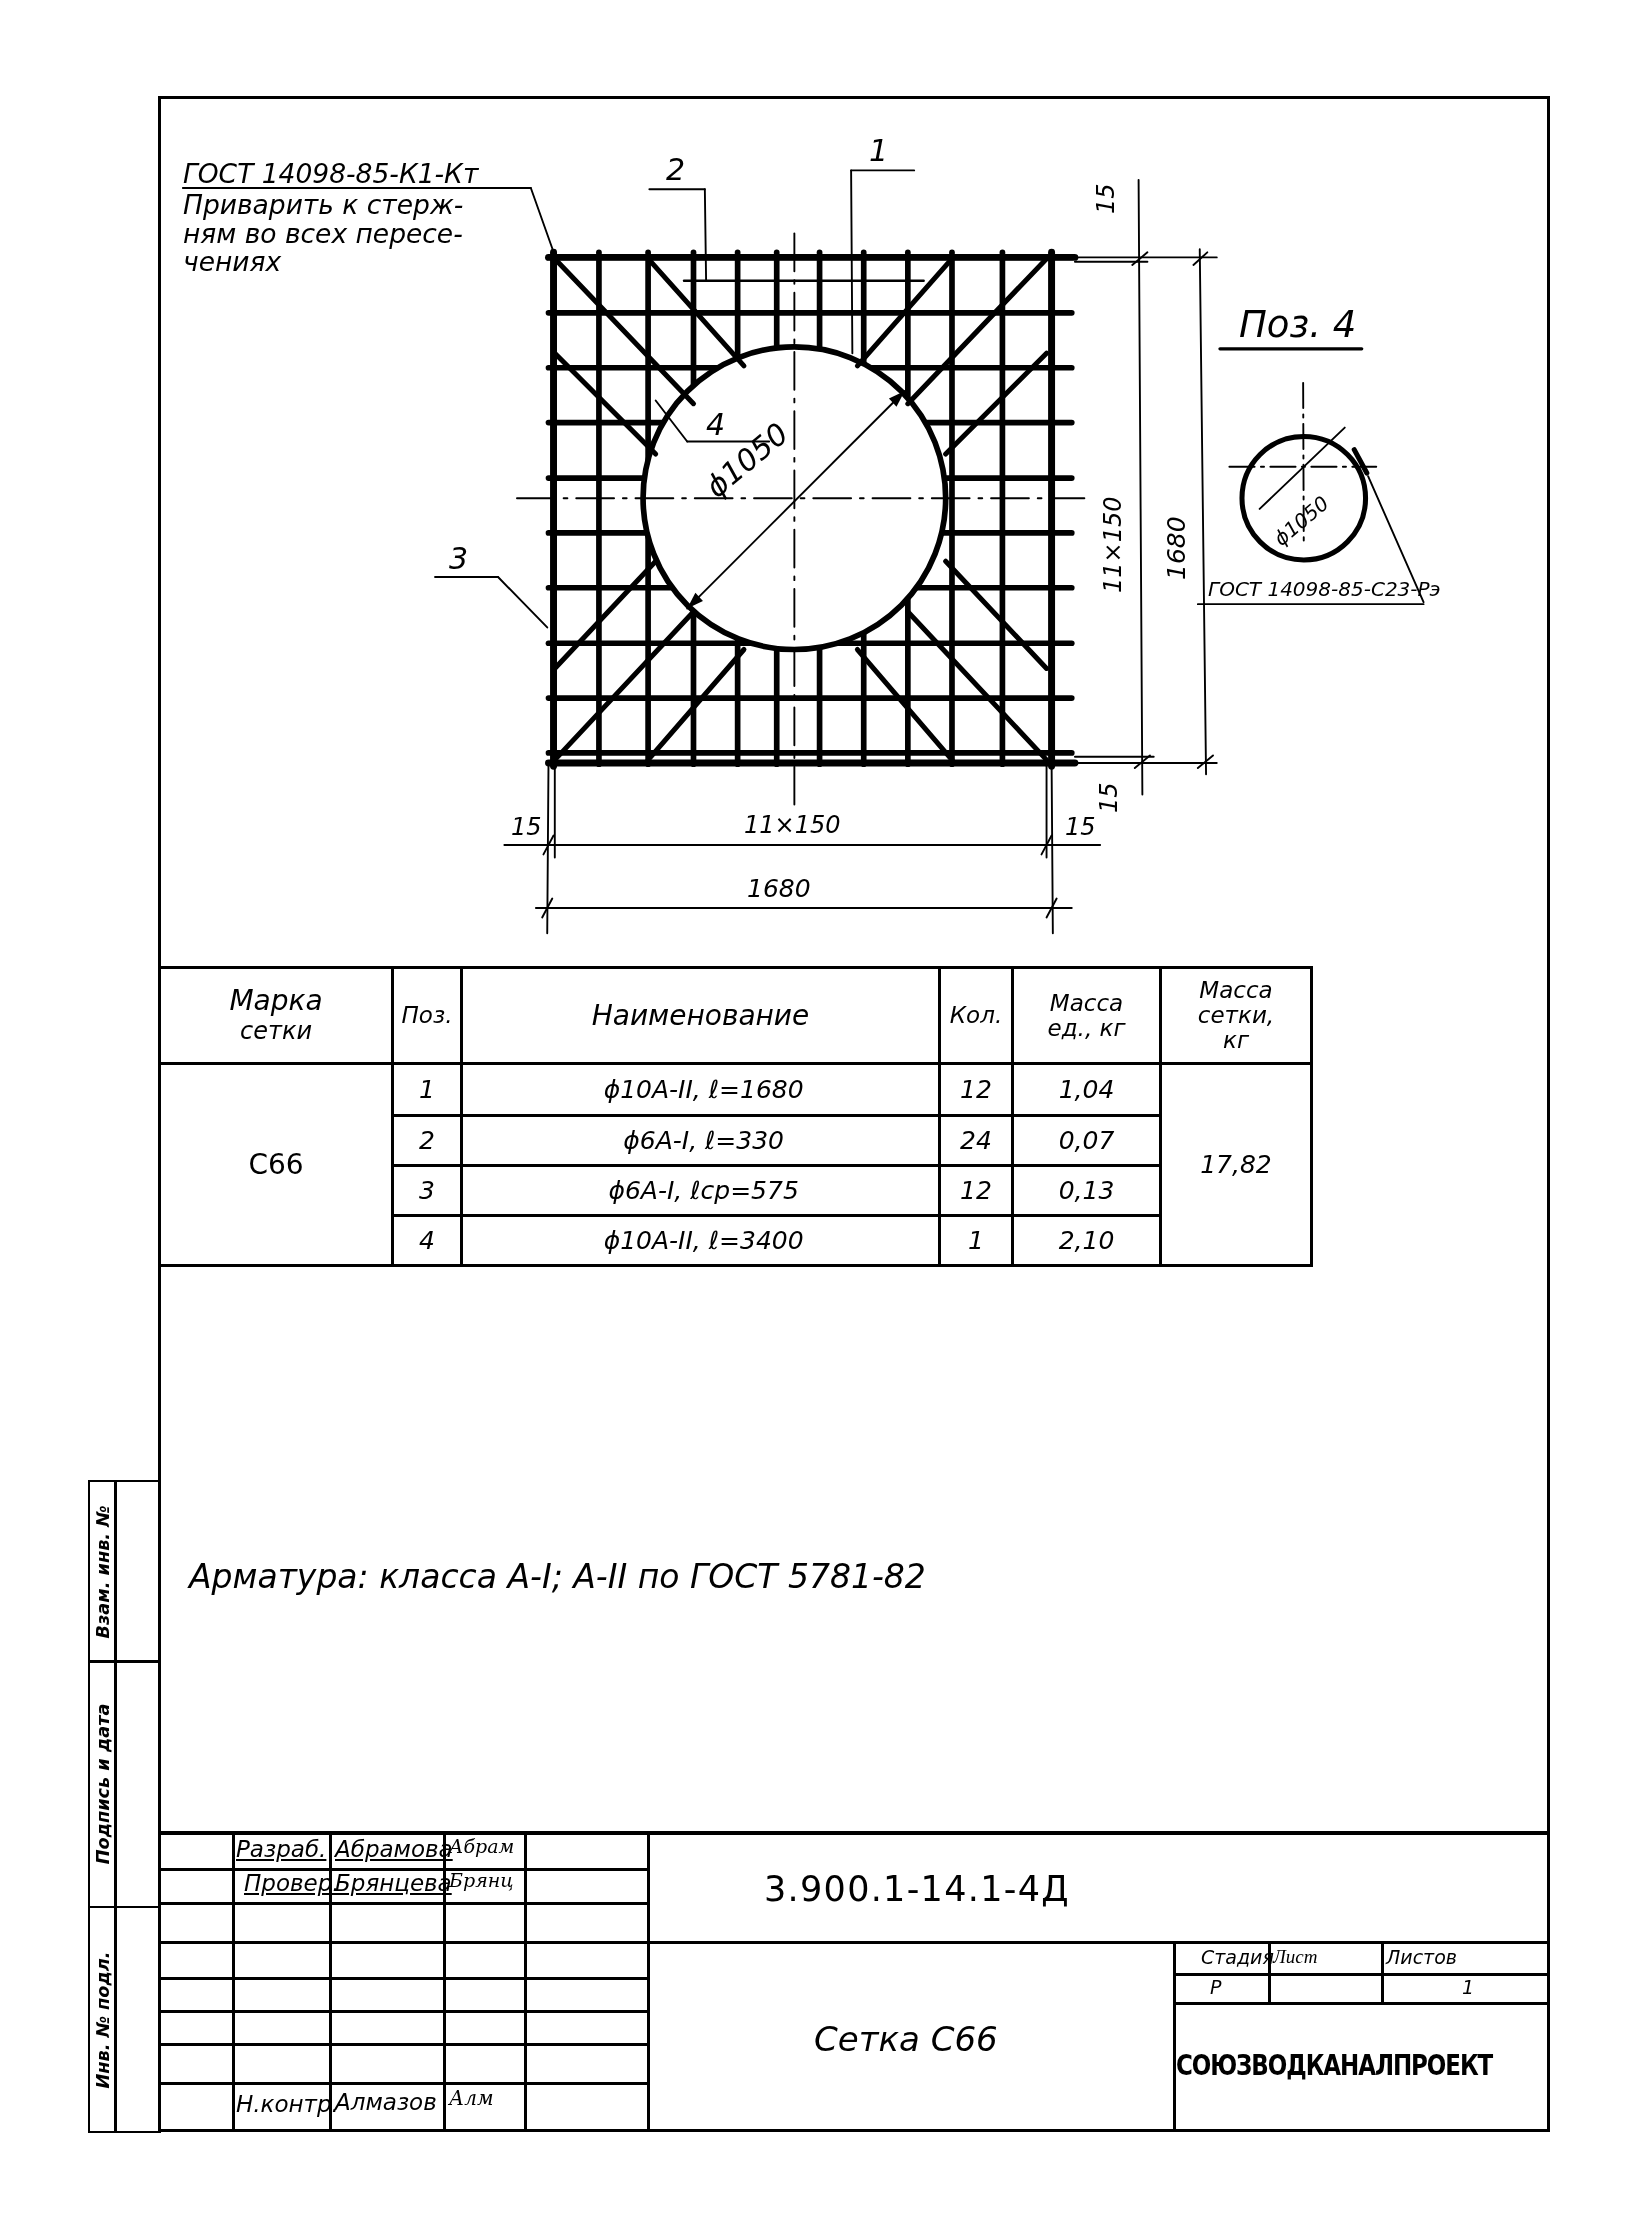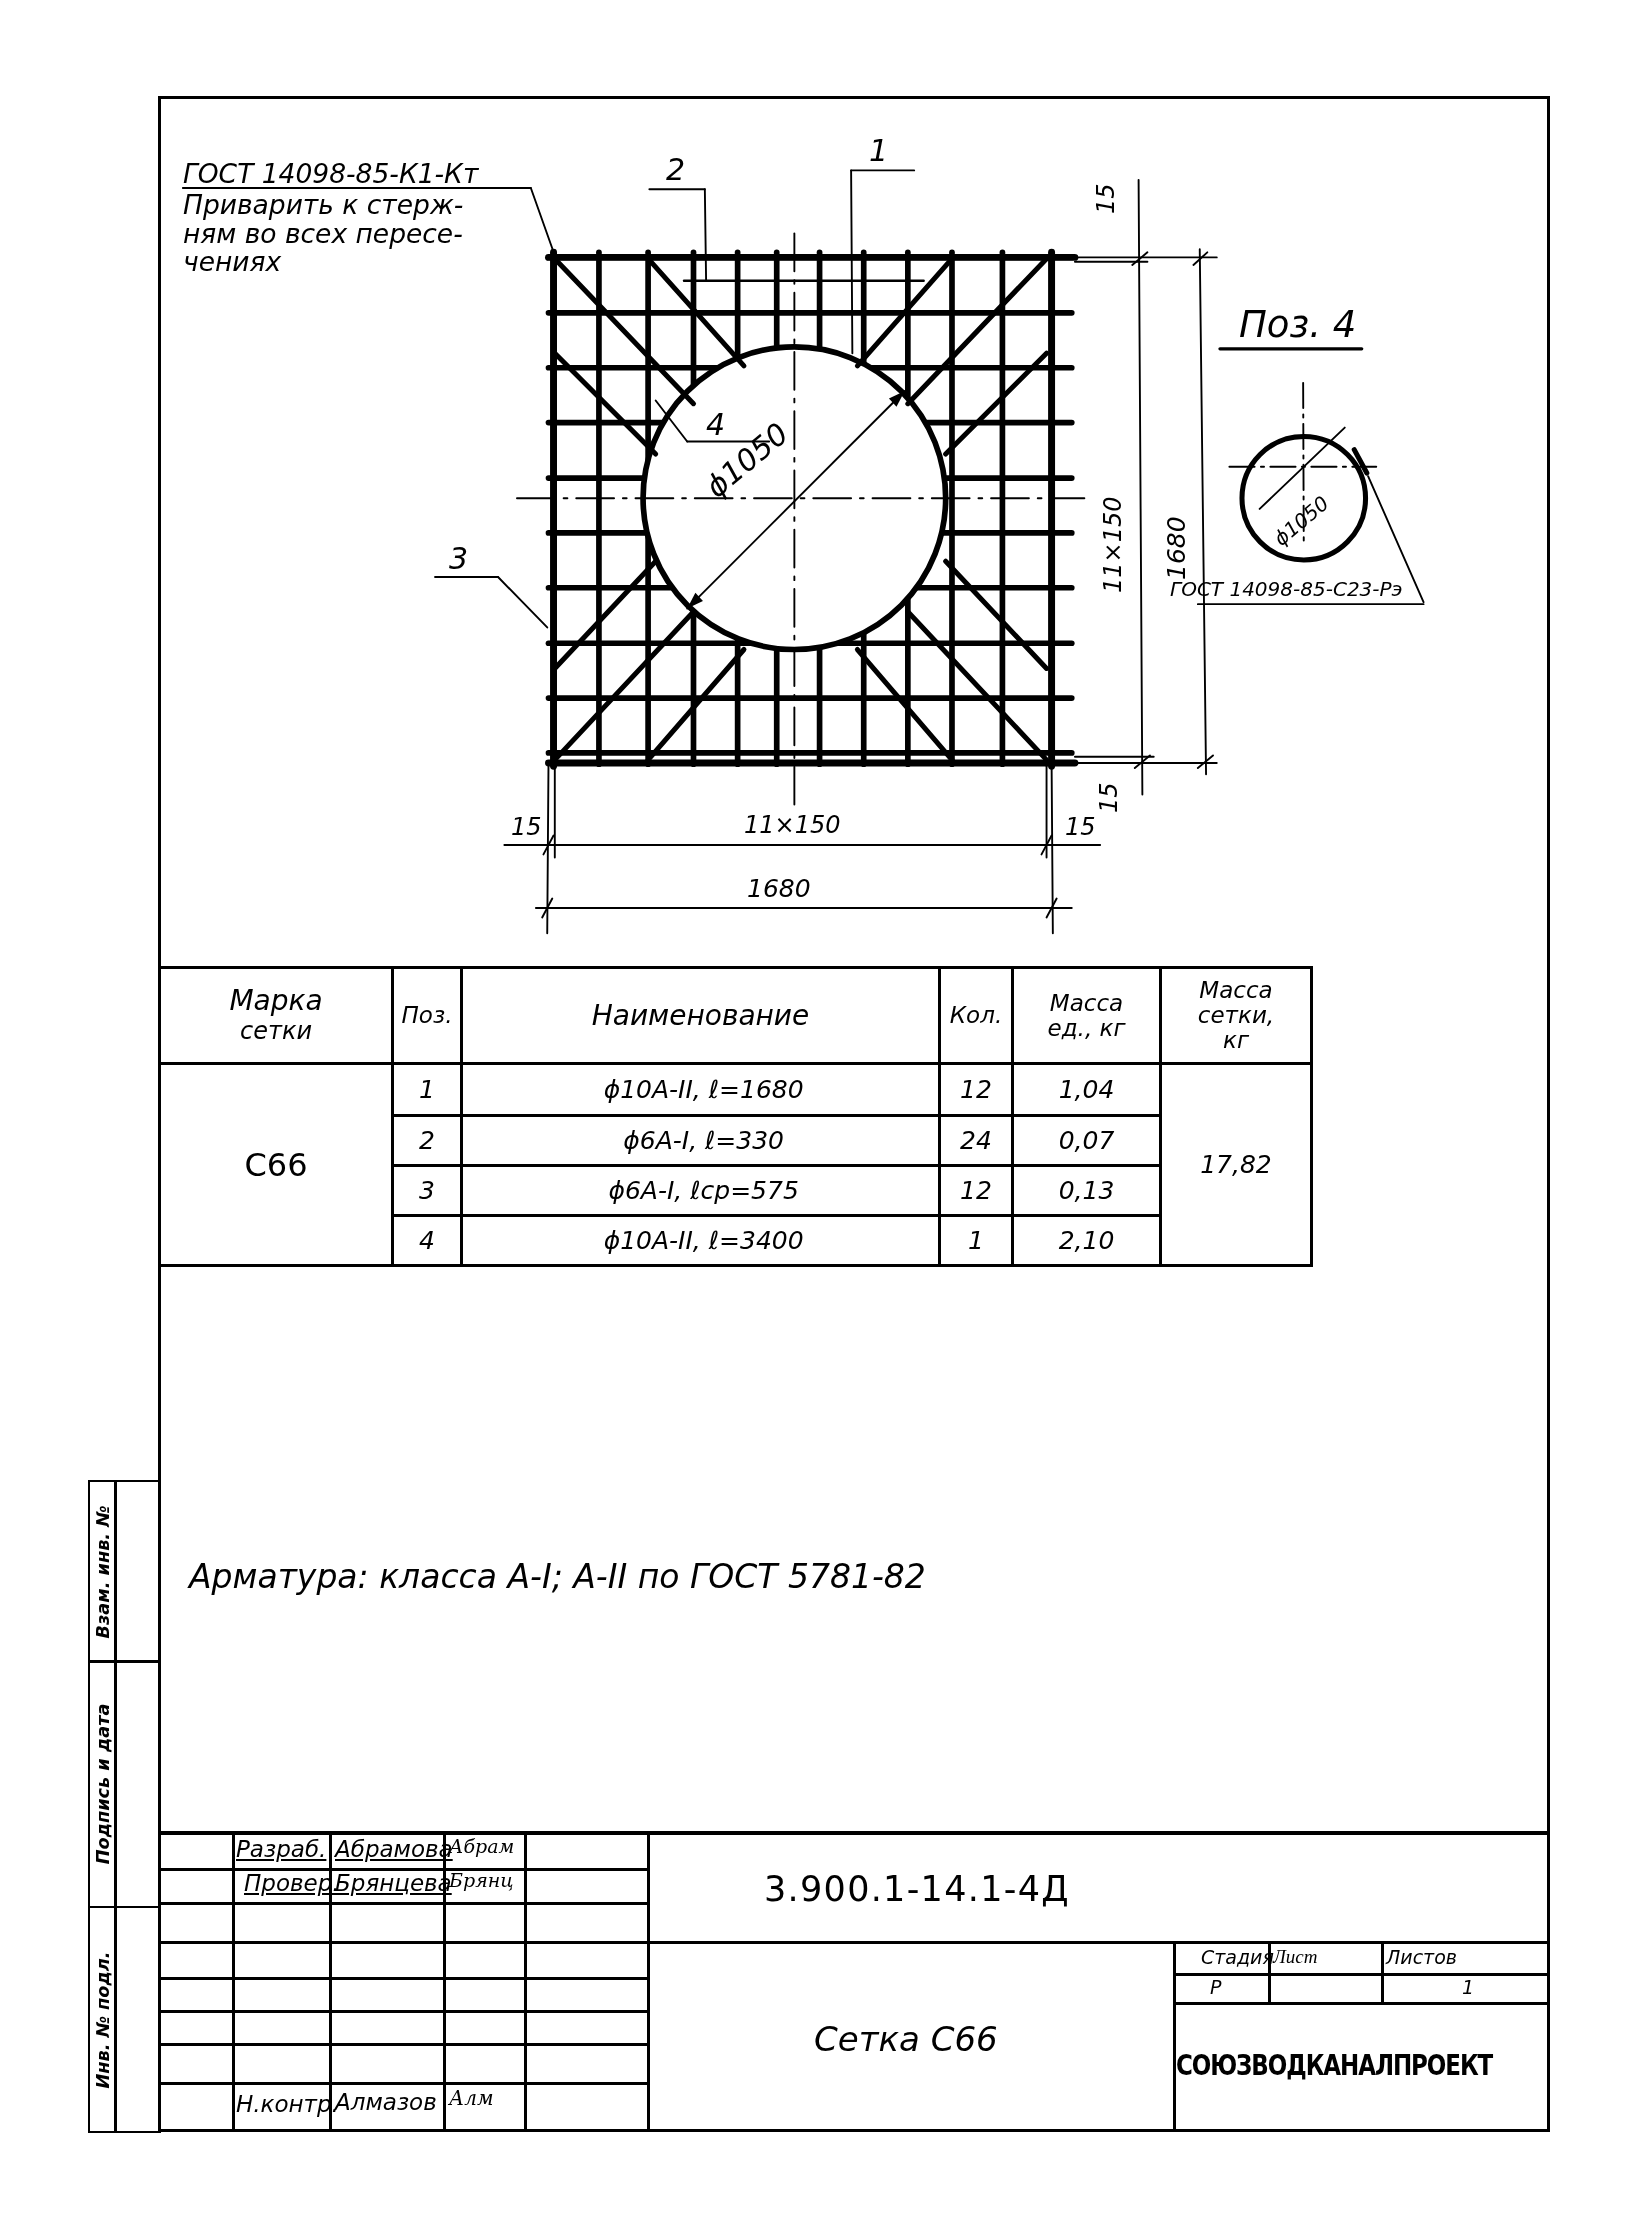--- a/index.html
+++ b/index.html
@@ -211,42 +211,42 @@
 <div class="abs note" style="left:744px;top:810px;font-size:24px;">11×150</div>
 <div class="abs note" style="left:747px;top:873px;font-size:25px;">1680</div>
 
 <div class="abs note" style="left:1091px;top:214px;font-size:24px;transform:rotate(-90deg);transform-origin:left top;">15</div>
 <div class="abs note" style="left:1094px;top:813px;font-size:24px;transform:rotate(-90deg);transform-origin:left top;">15</div>
 <div class="abs note" style="left:1098px;top:593px;font-size:24px;transform:rotate(-90deg);transform-origin:left top;">11×150</div>
 <div class="abs note" style="left:1161px;top:580px;font-size:25px;transform:rotate(-90deg);transform-origin:left top;">1680</div>
 
 <div class="abs note" style="left:1239px;top:309px;font-size:37px;">Поз. 4</div>
 <div class="abs note" style="left:1267px;top:530px;font-size:20px;transform:rotate(-40deg);transform-origin:left top;">ϕ1050</div>
-<div class="abs note" style="left:1170px;top:574px;font-size:20px;">ГОСТ 14098-85-С23-Рэ</div>
+<div class="abs note" style="left:1208px;top:574px;font-size:20px;">ГОСТ 14098-85-С23-Рэ</div>
 
 <table id="spec" class="abs">
   <colgroup>
     <col style="width:233px">
       <col style="width:69px">
       <col style="width:478px">
     <col style="width:73px">
       <col style="width:148px">
       <col style="width:151px">
   </colgroup>
   <tbody>
       <tr>
     <th><span>Марка</span><br><span style="font-size:24px">сетки</span></th>
     <th class="small">Поз.</th>
     <th>Наименование</th>
     <th class="small">Кол.</th>
     <th class="small"><span>Масса</span><br><span>ед., кг</span></th>
     <th class="small"><span>Масса</span><br><span>сетки,</span><br><span>кг</span></th>
   </tr>
   <tr class="r1">
-    <td rowspan="4" style="font-style:normal;font-size:32px;">С66</td>
+    <td rowspan="4" style="font-style:normal;font-size:28px;">С66</td>
     <td>1</td>
     <td class="name">ϕ10A-II, ℓ=1680</td>
     <td>12</td>
     <td>1,04</td>
     <td rowspan="4">17,82</td>
   </tr>
   <tr>
     <td>2</td>
     <td class="name">ϕ6A-I, ℓ=330</td>
     <td>24</td>

